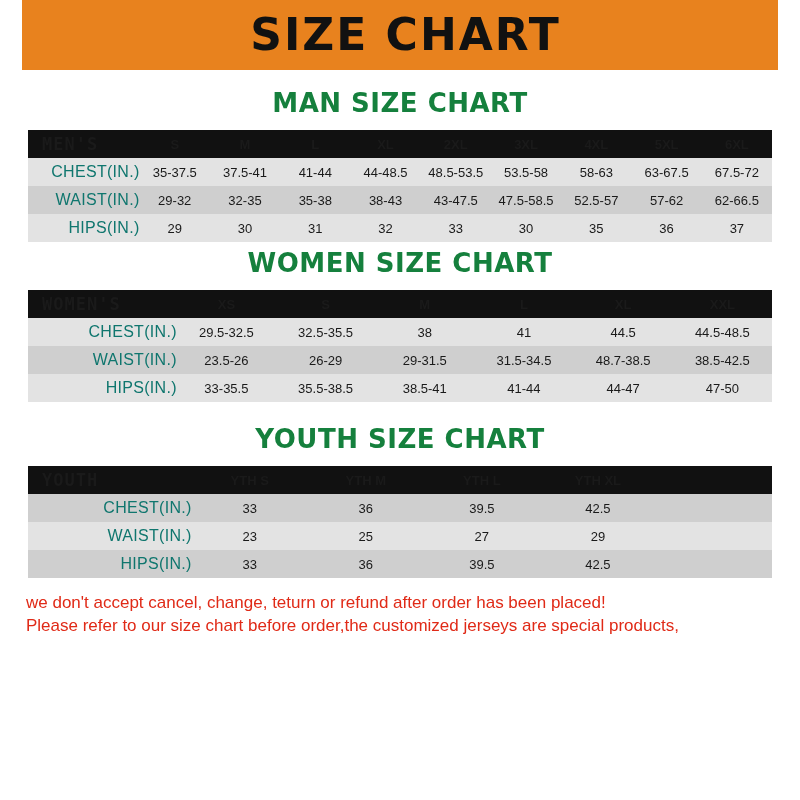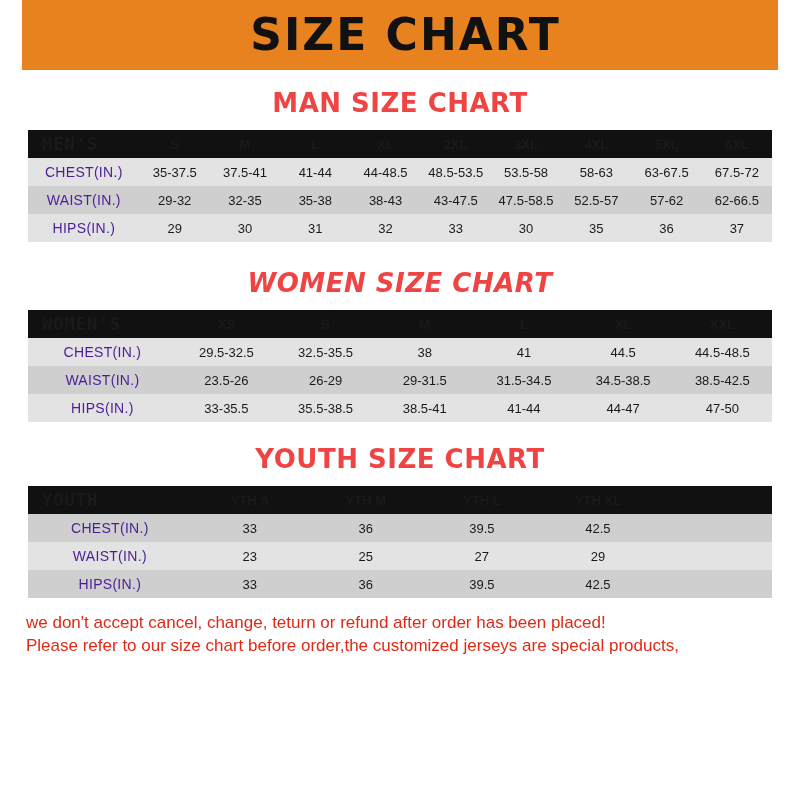--- a/index.html
+++ b/index.html
@@ -49,24 +49,24 @@
   .banner-edge-left { left: 0; }
   .banner-edge-right { right: 0; }
 
   
   .section-title {
     text-align: center;
     font-family: "DejaVu Sans", sans-serif;
     font-weight: bold;
     font-size: 26px;
     letter-spacing: 0.5px;
-    color: #ef4444;
+    color: #15803d;
   }
   .sec-man-title   { margin-top: 18px; margin-bottom: 12px; }
-  .sec-women-title { margin-top: 26px; margin-bottom: 12px; font-style: italic; }
+  .sec-women-title { margin-top: 6px; margin-bottom: 12px; }
   .sec-youth-title { margin-top: 22px; margin-bottom: 12px; }
 
   
   .chart-wrap {
     padding: 0 28px;
   }
   table.size-table {
     width: 100%;
     border-collapse: collapse;
     table-layout: fixed;
@@ -94,24 +94,24 @@
     font-family: "DejaVu Sans Mono", monospace;
     font-size: 17px;
     letter-spacing: 1px;
     text-align: left;
     padding-left: 14px;
     font-weight: bold;
   }
   tbody tr.row-light { background: #e3e3e3; }
   tbody tr.row-dark  { background: #cfcfcf; }
   tbody td.label {
-    font-size: 14px;
+    font-size: 16px;
     letter-spacing: 0.3px;
-    color: #4c1d95;
-    text-align: center;
+    color: #0f766e;
+    text-align: right;
   }
 
   
   .tbl-men col.c0   { width: 15%; }
   .tbl-women col.c0 { width: 20%; }
   .tbl-youth col.c0 { width: 22%; }
 
   
   .note {
     margin-top: 14px;
@@ -236,21 +236,21 @@
           <td>41</td>
           <td>44.5</td>
           <td>44.5-48.5</td>
         </tr>
         <tr class="row-dark">
           <td class="label">WAIST(IN.)</td>
           <td>23.5-26</td>
           <td>26-29</td>
           <td>29-31.5</td>
           <td>31.5-34.5</td>
-          <td>34.5-38.5</td>
+          <td>48.7-38.5</td>
           <td>38.5-42.5</td>
         </tr>
         <tr class="row-light">
           <td class="label">HIPS(IN.)</td>
           <td>33-35.5</td>
           <td>35.5-38.5</td>
           <td>38.5-41</td>
           <td>41-44</td>
           <td>44-47</td>
           <td>47-50</td>

